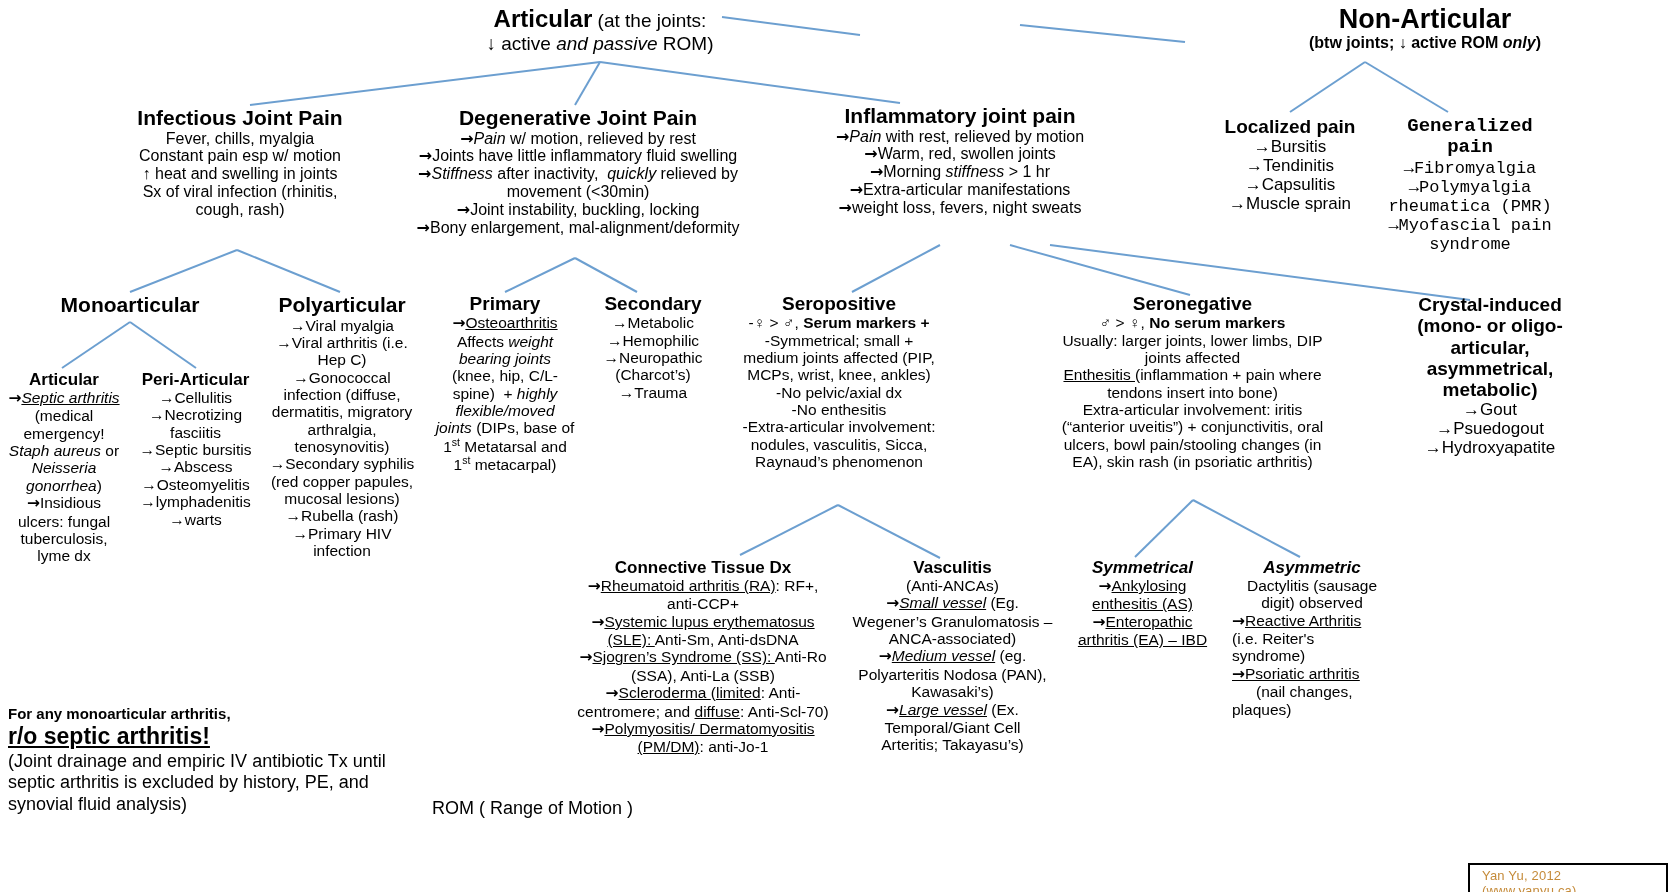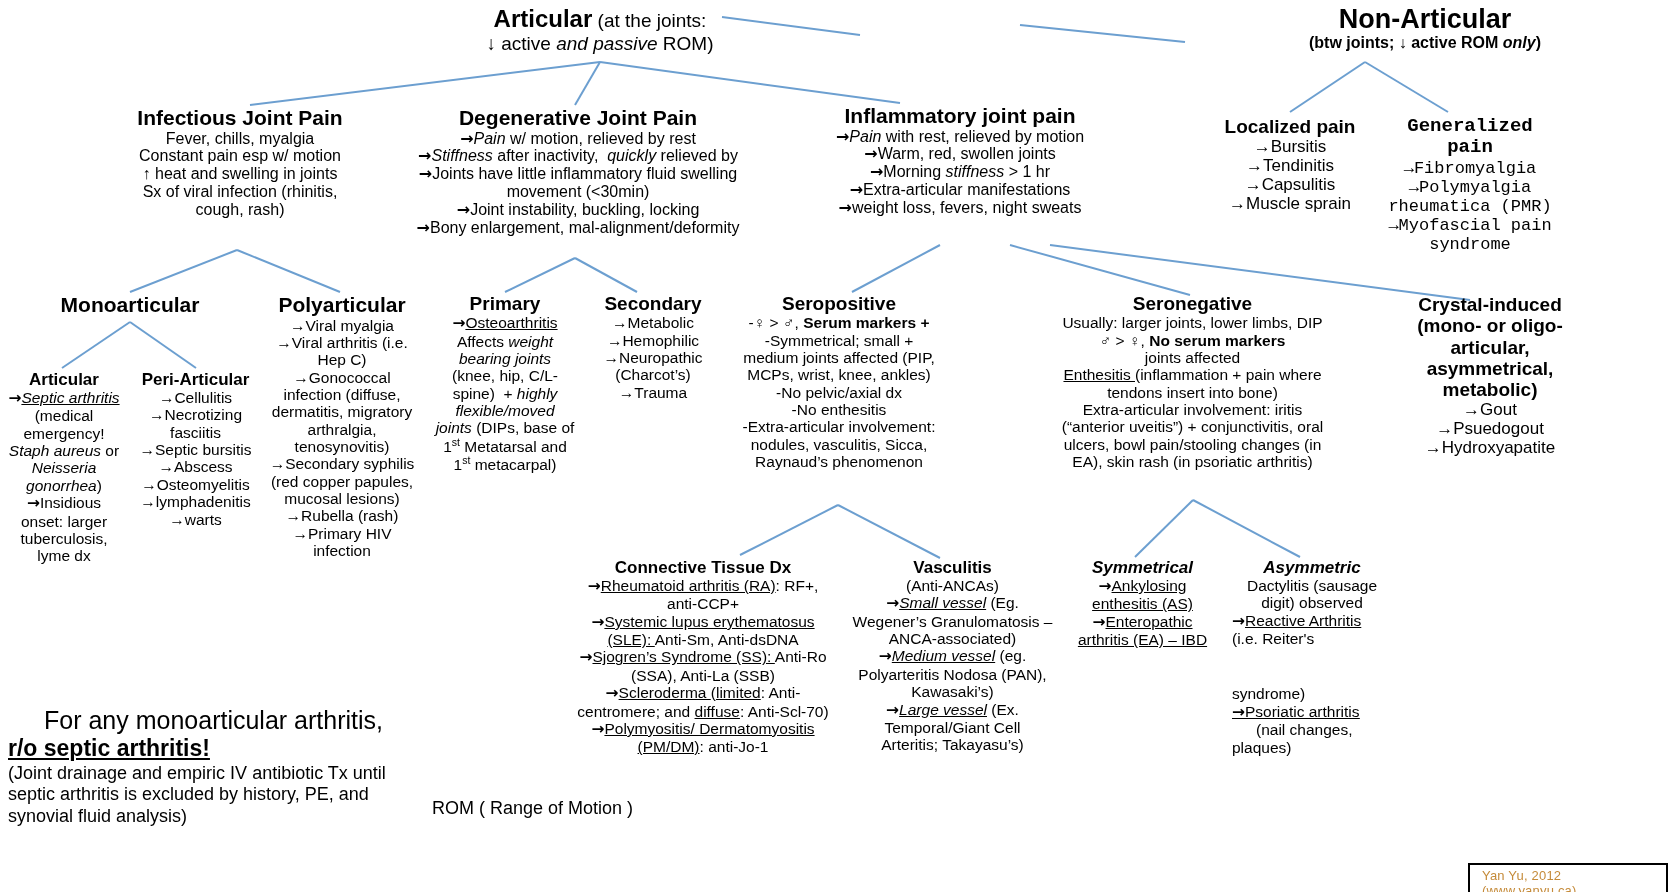--- a/index.html
+++ b/index.html
@@ -39,21 +39,21 @@
   .credit{
     position:absolute;
     border:2px solid #000;
     background:#fff;
     color:#c58b3a;
     font-size:13px;
     padding:3px 12px 4px 12px;
     letter-spacing:0.2px;
   }
   .callout{ position:absolute; text-align:left; line-height:1.2; }
-  .callout .l1{ font-size:25px; font-weight:normal; display:block;margin-left:36px;}
+  .callout .l1{ font-size:15px; font-weight:bold; display:block;}
   .callout .l2{ font-size:23px; font-weight:bold; text-decoration:underline; display:block;}
   .callout .l3{ font-size:18px; display:block; }
   .rom{ position:absolute; font-size:18px; }
 </style>
 </head>
 <body>
 
 <div id="canvas">
 
   <svg id="lines" viewBox="0 0 1668 892">
@@ -115,22 +115,22 @@
       <div>↑ heat and swelling in joints</div>
       <div>Sx of viral infection (rhinitis,</div>
       <div>cough, rash)</div>
     </div>
   </div>
 
   <div class="node" style="left:398px; top:106px; width:360px;">
     <span class="h2 u">Degenerative Joint Pain</span>
     <div class="t16">
       <div><span class="arrow">→</span><i>Pain</i> w/ motion, relieved by rest</div>
+      <div><span class="arrow">→</span>Joints have little inflammatory fluid swelling</div>
       <div><span class="arrow">→</span><i>Stiffness</i> after inactivity,&nbsp; <i>quickly</i> relieved by</div>
-      <div><span class="arrow">→</span>Joints have little inflammatory fluid swelling</div>
       <div>movement (&lt;30min)</div>
       <div><span class="arrow">→</span>Joint instability, buckling, locking</div>
       <div><span class="arrow">→</span>Bony enlargement, mal-alignment/deformity</div>
     </div>
   </div>
 
   <div class="node" style="left:820px; top:104px; width:280px;">
     <span class="h2 u">Inflammatory joint pain</span>
     <div class="t16">
       <div><span class="arrow">→</span><i>Pain</i> with rest, relieved by motion</div>
@@ -189,21 +189,21 @@
   <div class="node" style="left:5px; top:370px; width:118px;">
     <span class="h4">Articular</span>
     <div class="t15">
       <div><span class="arrow">→</span><i><u>Septic arthritis</u></i></div>
       <div>(medical</div>
       <div>emergency!</div>
       <div><i>Staph aureus</i> or</div>
       <div><i>Neisseria</i></div>
       <div><i>gonorrhea</i>)</div>
       <div><span class="arrow">→</span>Insidious</div>
-      <div>onset: larger</div>
+      <div>ulcers: fungal</div>
       <div>tuberculosis,</div>
       <div>lyme dx</div>
     </div>
   </div>
 
   <div class="node" style="left:128px; top:370px; width:135px;">
     <span class="h4">Peri-Articular</span>
     <div class="t15">
       <div>→Cellulitis</div>
       <div>→Necrotizing</div>
@@ -253,22 +253,22 @@
       <div>-No enthesitis</div>
       <div>-Extra-articular involvement:</div>
       <div>nodules, vasculitis, Sicca,</div>
       <div>Raynaud’s phenomenon</div>
     </div>
   </div>
 
   <div class="node" style="left:1000px; top:293px; width:385px;">
     <span class="h3">Seronegative</span>
     <div class="t15">
+      <div>♂ &gt; ♀, <b>No serum markers</b></div>
       <div>Usually: larger joints, lower limbs, DIP</div>
-      <div>♂ &gt; ♀, <b>No serum markers</b></div>
       <div>joints affected</div>
       <div><u>Enthesitis </u>(inflammation + pain where</div>
       <div>tendons insert into bone)</div>
       <div>Extra-articular involvement: iritis</div>
       <div>(“anterior uveitis”) + conjunctivitis, oral</div>
       <div>ulcers, bowl pain/stooling changes (in</div>
       <div>EA), skin rash (in psoriatic arthritis)</div>
     </div>
   </div>
 
@@ -329,21 +329,21 @@
     </div>
   </div>
 
   <div class="node" style="left:1232px; top:558px; width:160px;">
     <span class="h4" style="font-style:italic;">Asymmetric</span>
     <div class="t15">
       <div>Dactylitis (sausage</div>
       <div>digit) observed</div>
       <div style="text-align:left;"><span class="arrow">→</span><u>Reactive Arthritis</u></div>
       <div style="text-align:left;">(i.e. Reiter's</div>
-      <div style="text-align:left;margin-top:38px;">syndrome)</div>
+      <div style="text-align:left;">syndrome)</div>
       <div style="text-align:left;text-decoration:underline;"><span class="arrow">→</span><u>Psoriatic arthritis</u></div>
       <div style="text-align:left;margin-left:24px;">(nail changes,</div>
       <div style="text-align:left;">plaques)</div>
     </div>
   </div>
 
   <div class="callout" style="left:8px; top:705px; width:400px;">
     <span class="l1">For any monoarticular arthritis,</span>
     <span class="l2">r/o septic arthritis!</span>
     <span class="l3">(Joint drainage and empiric IV antibiotic Tx until</span>

